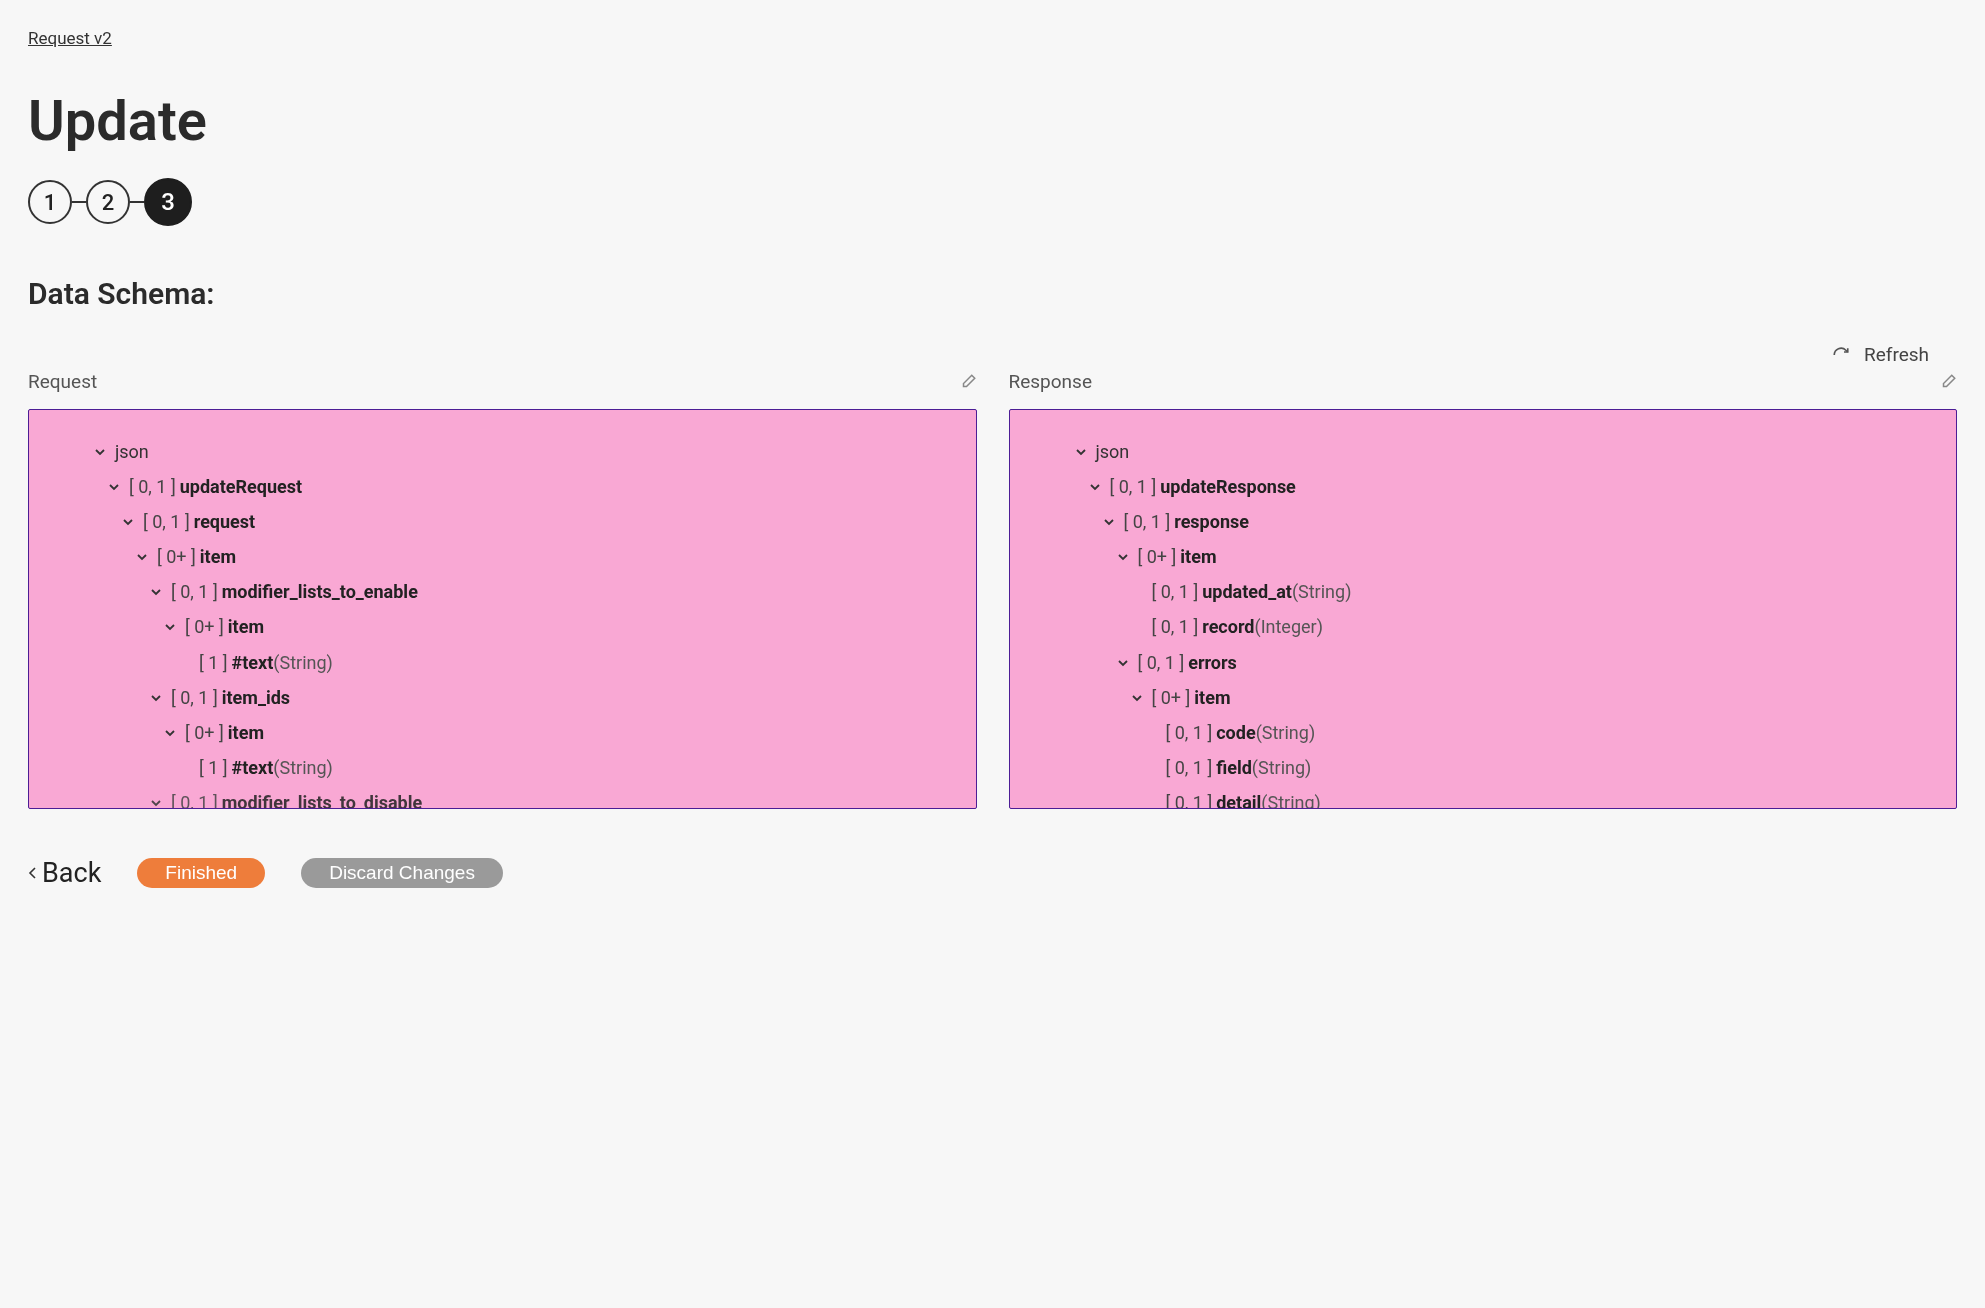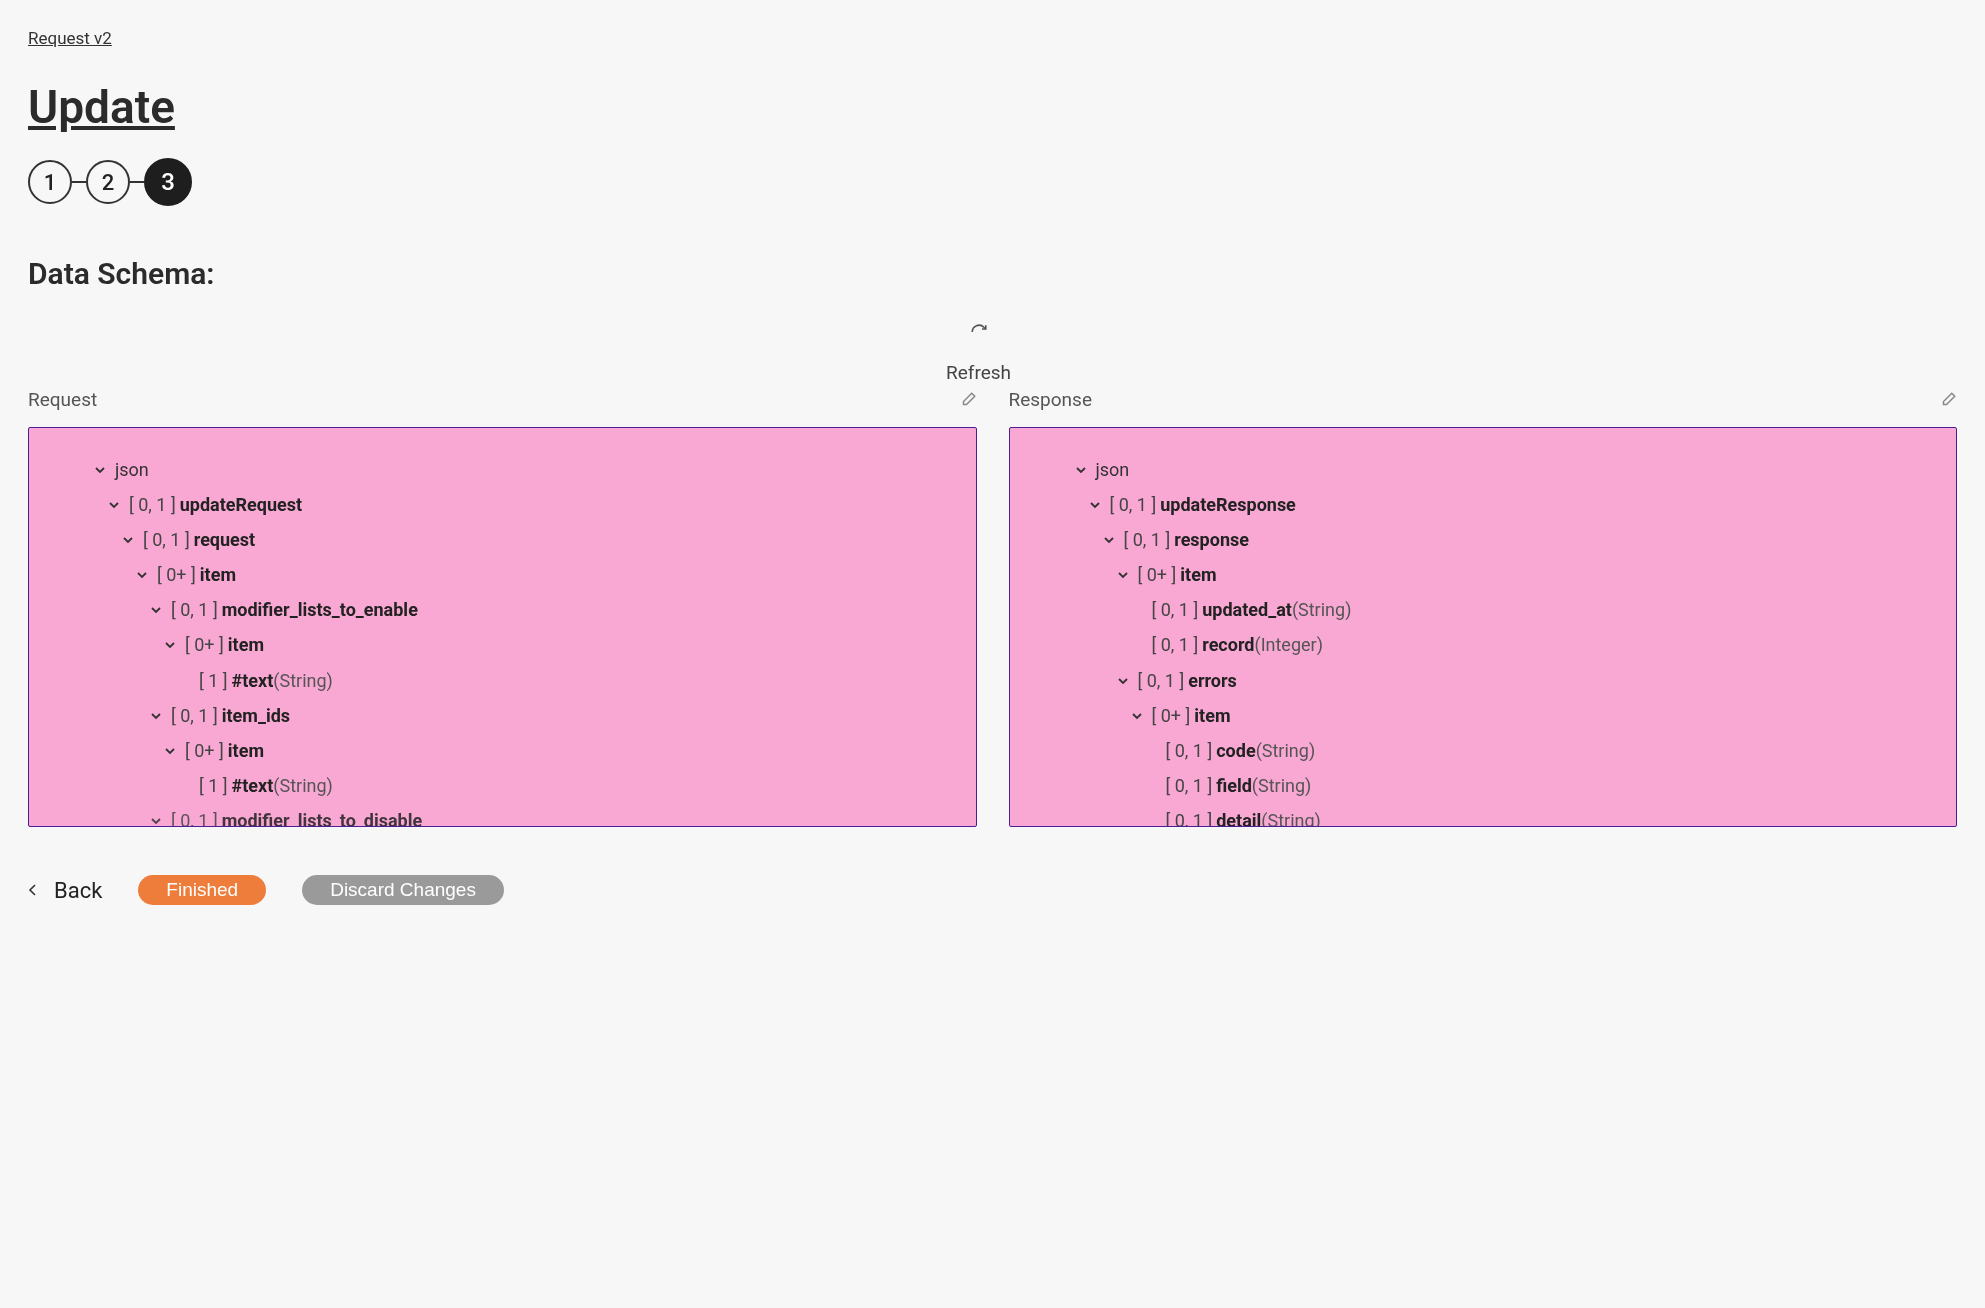--- a/index.html
+++ b/index.html
@@ -10,25 +10,24 @@
     font-family: -apple-system, BlinkMacSystemFont, "Segoe UI", Roboto, "Helvetica Neue", Arial, sans-serif;
     color: #2d2d2d;
   }
   .breadcrumb {
     font-size: 17px;
     text-decoration: underline;
     color: #333;
     cursor: pointer;
   }
   .page-title {
-    font-size: 46px;
+    font-size: 56px;
     font-weight: 600;
-    margin: 32px 0 24px 0;
+    margin: 40px 0 24px 0;
     color: #2b2b2b;
-    text-decoration: underline;
   }
   .stepper {
     display: flex;
     align-items: center;
     margin-bottom: 50px;
   }
   .step {
     width: 44px;
     height: 44px;
     border-radius: 50%;
@@ -58,24 +57,23 @@
   .section-title {
     font-size: 30px;
     font-weight: 600;
     color: #2b2b2b;
     margin-bottom: 32px;
   }
   .refresh-row {
     display: flex;
     justify-content: flex-end;
     align-items: center;
-    gap: 20px;
+    gap: 14px;
     margin-bottom: 4px;
     padding-right: 28px;
-    flex-direction: column;
   }
   .refresh-icon { width: 18px; height: 18px; cursor: pointer; }
   .refresh-label { font-size: 19px; color: #444; cursor: pointer; }
   .panels {
     display: flex;
     gap: 32px;
     margin-bottom: 48px;
   }
   .panel-col { flex: 1; min-width: 0; }
   .panel-header {
@@ -127,22 +125,22 @@
     height: 20px;
   }
   .footer-actions {
     display: flex;
     align-items: center;
     gap: 36px;
   }
   .back-link {
     display: flex;
     align-items: center;
-    gap: 16px;
-    font-size: 22px;
+    gap: 4px;
+    font-size: 27px;
     color: #222;
     cursor: pointer;
   }
   .back-link svg { width: 10px; height: 14px; }
   .btn {
     border: none;
     border-radius: 22px;
     padding: 4px 28px;
     font-size: 19px;
     font-weight: 500;

